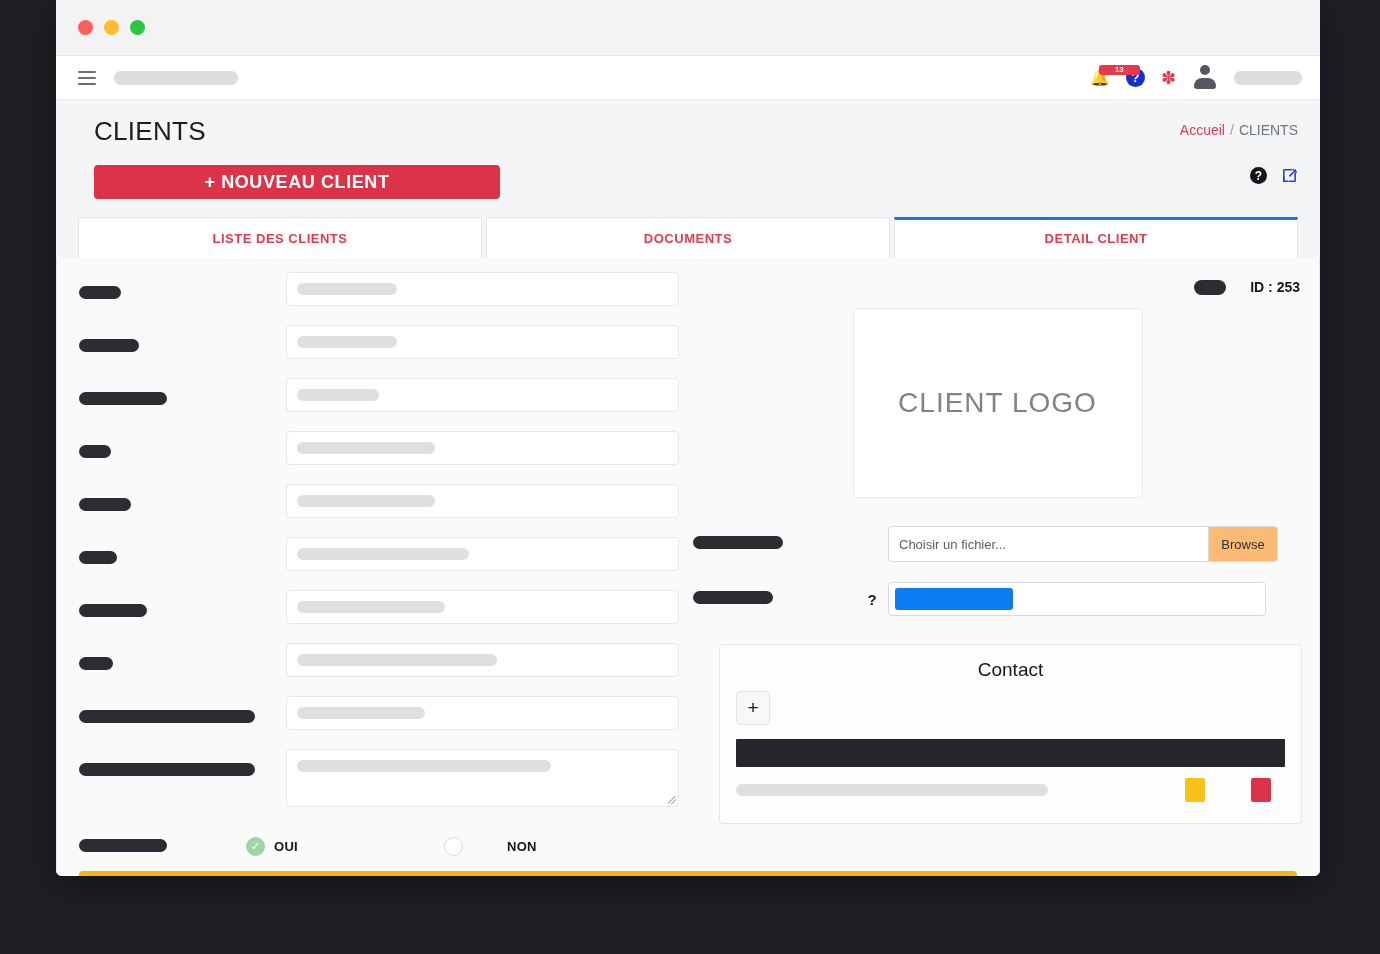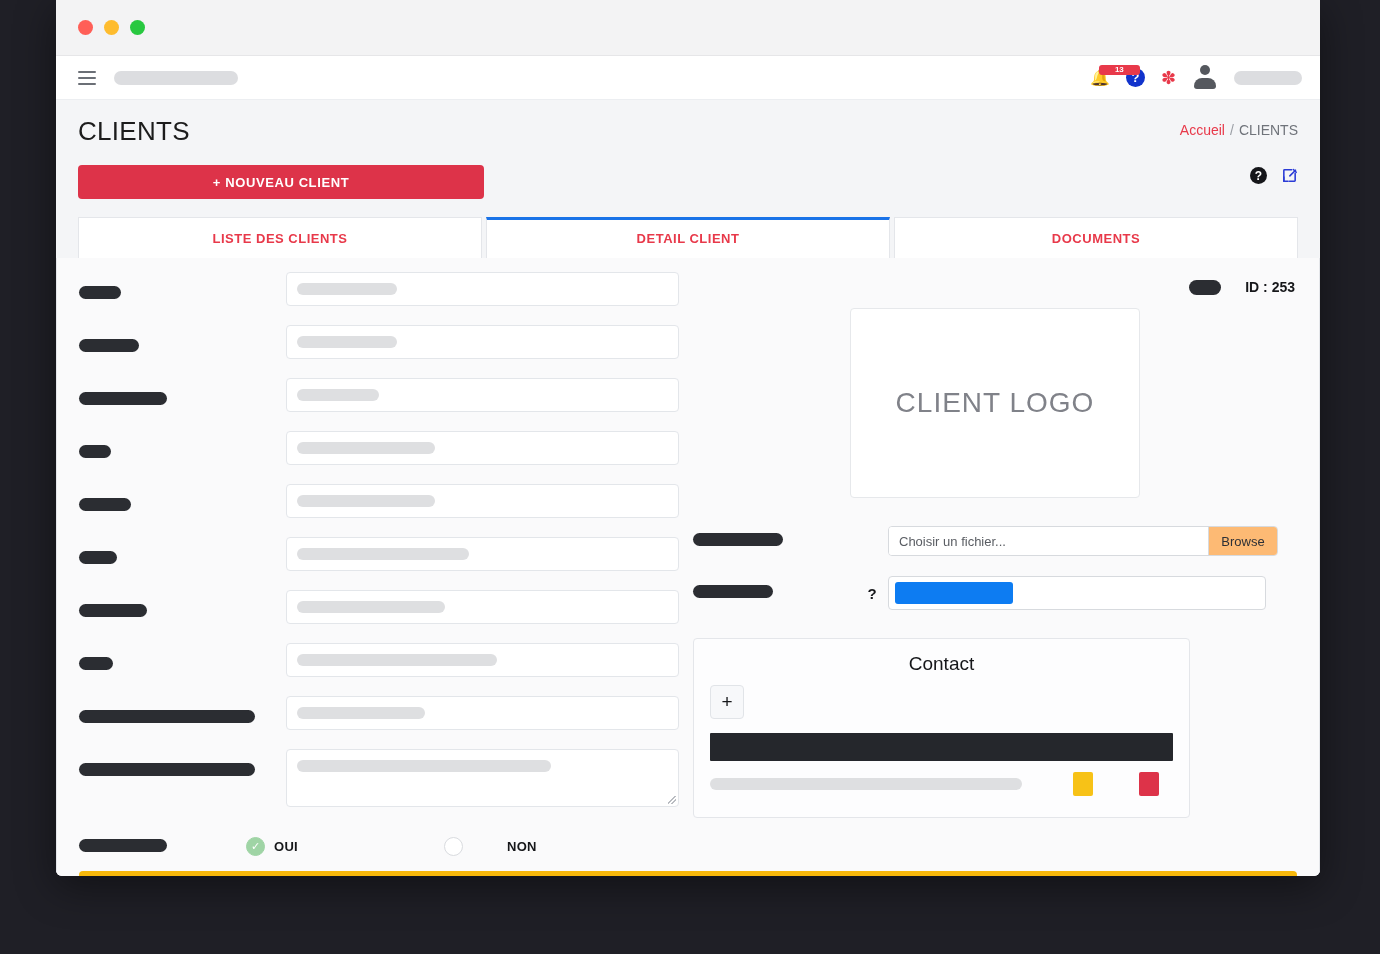--- a/index.html
+++ b/index.html
@@ -92,21 +92,21 @@
     position: absolute; bottom: 2px; left: 2px;
     width: 22px; height: 11px;
     background: #55585e;
     border-radius: 11px 11px 4px 4px;
   }
   #nav-user-pill { width: 68px; height: 14px; }
 
   
   #page-header {
     background: #f4f5f7;
-    padding: 16px 22px 0 22px;
+    padding: 16px 22px 0 38px;
     position: relative;
   }
   #page-title {
     font-size: 26px; color: #1c1c1c; font-weight: 400;
     letter-spacing: .3px; margin: 0;
   }
   #breadcrumb {
     position: absolute; right: 22px; top: 22px;
     font-size: 14px; color: #6f737a;
   }
@@ -115,21 +115,21 @@
 
   #action-row {
     margin-top: 18px;
     display: flex; align-items: center;
     position: relative;
     padding-bottom: 18px;
   }
   #new-client-button {
     background: #dd3349; color: #ffffff;
     border: none; border-radius: 4px;
-    font-size: 13px; font-weight: bold; letter-spacing: .6px;
+    font-size: 18px; font-weight: bold; letter-spacing: .6px;
     width: 406px; height: 34px;
     cursor: pointer;
     font-family: "Liberation Sans", sans-serif;
   }
   #header-tools {
     position: absolute; right: 0; top: 2px;
     display: flex; align-items: center; gap: 14px;
   }
   #help-page-icon {
     width: 17px; height: 17px; border-radius: 50%;
@@ -224,21 +224,21 @@
     color: #808289; font-size: 28px; letter-spacing: 1px;
   }
 
   #upload-row {
     display: flex; align-items: center;
     margin-top: 28px;
   }
   #upload-label-cell { width: 195px; flex: none; }
   #upload-redact { width: 90px; height: 13px; background: #2b2d32; border-radius: 999px; display:inline-block; }
   #file-input-group {
-    display: flex; width: 390px; height: 30px;
+    display: flex; width: 390px; height: 36px;
     border: 1px solid #d7dade; border-radius: 4px; overflow: hidden;
     background: #fff;
   }
   #file-input-display {
     flex: 1; display: flex; align-items: center;
     padding: 0 10px; font-size: 13px; color: #5a5d63;
     background: #ffffff;
     border-right: 1px solid #d7dade;
   }
   #browse-button {
@@ -264,21 +264,22 @@
     background: #0d7cf2; border-radius: 3px;
   }
 
   
   #contact-panel {
     margin-top: 28px;
     border: 1px solid #e4e6ea;
     border-radius: 4px;
     background: #fdfdfe;
     padding: 14px 16px 18px 16px;
-    width: 497px;
+    width: 583px;
+    margin-left: 26px;
   }
   #contact-title {
     text-align: center; font-size: 19px; color: #16171a; margin: 0 0 10px 0;
     font-weight: 400;
   }
   #add-contact-button {
     width: 34px; height: 34px;
     border: 1px solid #e1e4e8; border-radius: 4px;
     background: #f7f8fa;
     font-size: 19px; color: #16171a;
@@ -384,22 +385,22 @@
             <path d="M12.5 12.5 20.5 4.5"></path>
             <path d="M17.5 3.5 21.5 7.5"></path>
           </svg>
         </span>
       </div>
     </div>
   </div>
 
   <div id="tabs">
     <div class="tab">LISTE DES CLIENTS</div>
+    <div class="tab">DOCUMENTS</div>
     <div class="tab active">DETAIL CLIENT</div>
-    <div class="tab">DOCUMENTS</div>
   </div>
 
   <div id="form-body">
     <div id="form-grid">
 
       <div id="left-col">
 
         <div class="field-row">
           <div class="field-label-cell">
             <span class="label-redact" style="width:42px"></span>

